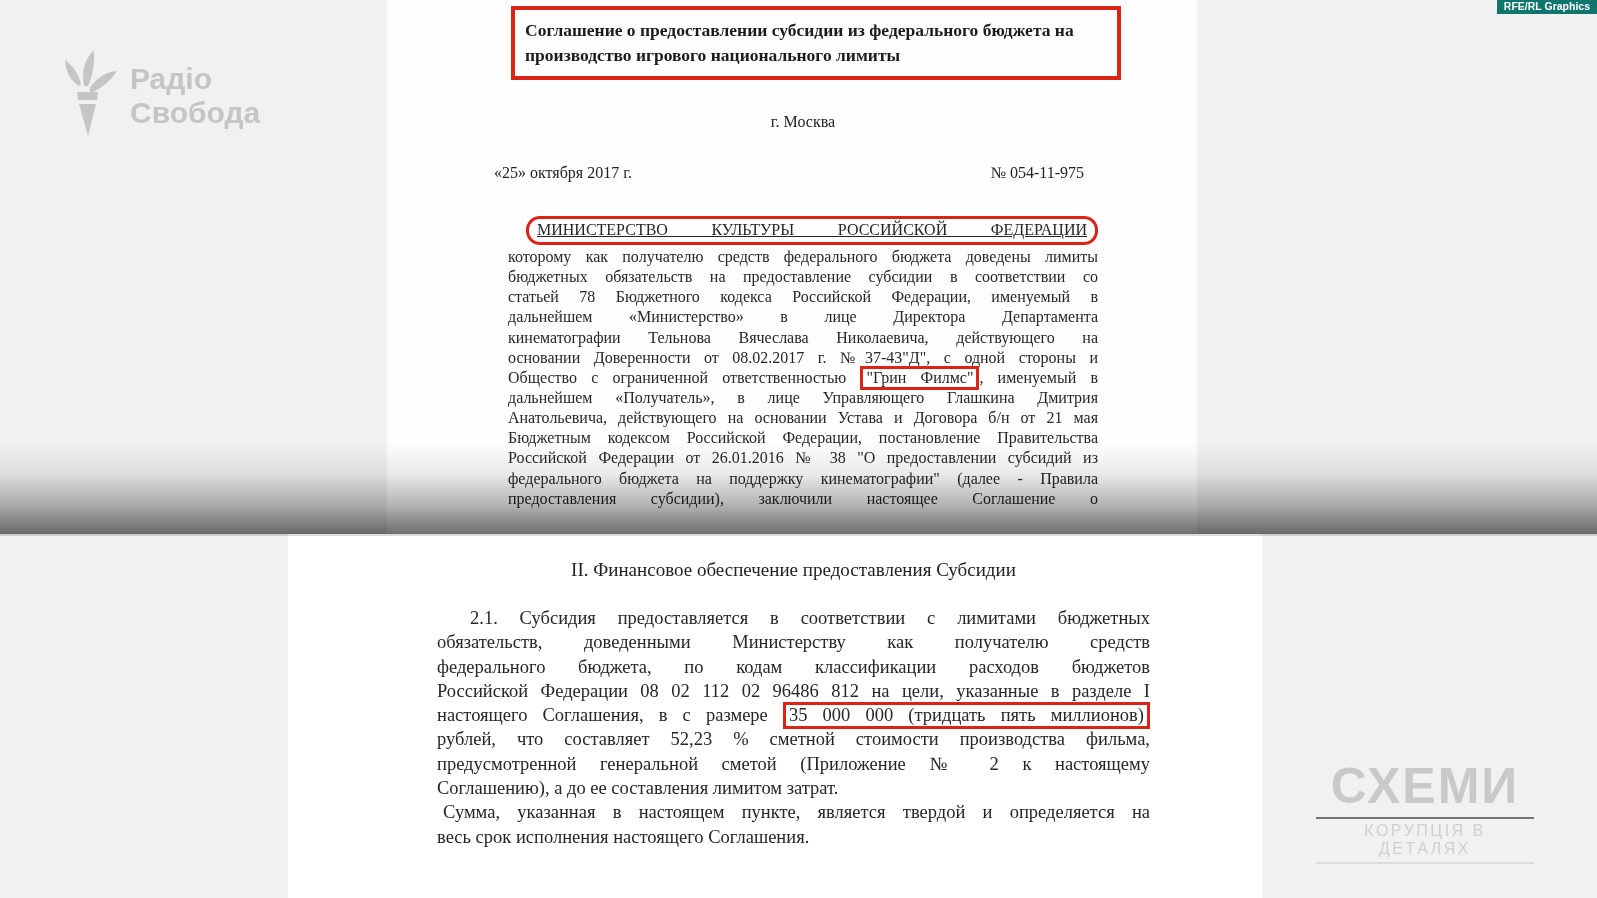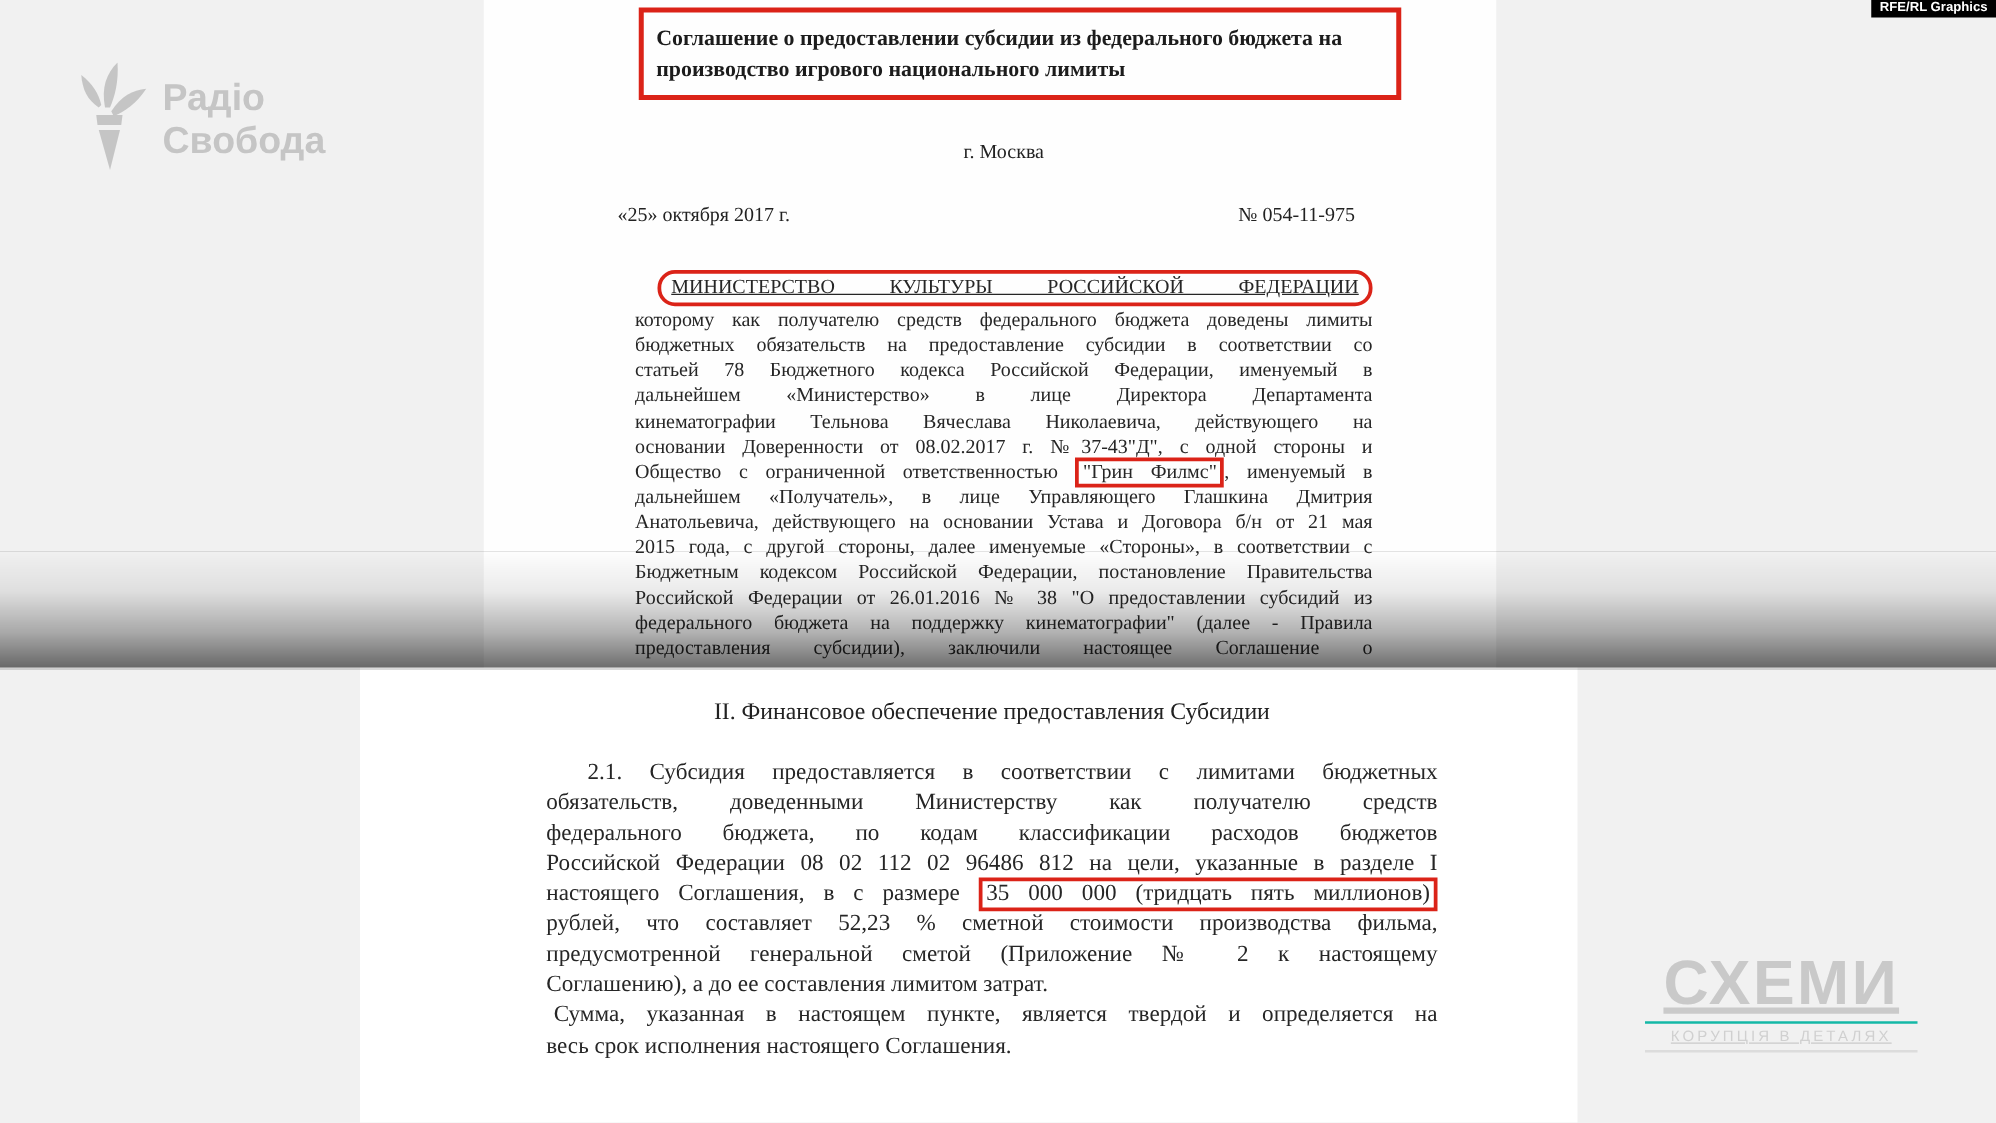--- a/index.html
+++ b/index.html
@@ -44,27 +44,27 @@
   .hl{border:3px solid #db2318;padding:0 3px 1px 3px;}
   .hl-block{display:block;border:3px solid #db2318;padding:1px 8px 2px 8px;
             text-align:justify;text-align-last:justify;}
   .u{text-decoration:underline;border-radius:14px;}
 
   
   .rs-logo{position:absolute;left:56px;top:50px;z-index:5;display:flex;align-items:flex-start;}
   .rs-text{margin-left:12px;margin-top:12px;font-family:"Liberation Sans",sans-serif;
            font-weight:bold;font-size:30px;line-height:34px;color:#c5c5c5;}
   .skhemy{position:absolute;left:1316px;top:760px;width:218px;z-index:5;text-align:center;
-          font-family:"Liberation Sans",sans-serif;color:#cacaca;text-decoration:underline;}
+          font-family:"Liberation Sans",sans-serif;color:#cacaca;}
   .skhemy-title{font-size:50px;line-height:52px;font-weight:800;letter-spacing:2px;color:#c9c9c9;}
-  .skhemy-sub{margin-top:5px;border-top:2px solid #14b8a6;border-bottom:2px solid #dcdcdc;
-              padding:3px 0 4px 0;font-size:12px;letter-spacing:2.5px;color:#d0d0d0;font-weight:400;}
+  .skhemy-sub{margin-top:5px;border-top:2px solid #737373;border-bottom:2px solid #dcdcdc;
+              padding:3px 0 4px 0;font-size:16px;letter-spacing:2.5px;color:#d0d0d0;font-weight:400;}
 
   
-  .badge{position:absolute;right:0;top:0;z-index:6;background:#000000;color:#ffffff;
+  .badge{position:absolute;right:0;top:0;z-index:6;background:#0f766e;color:#ffffff;
          font-family:"Liberation Sans",sans-serif;font-weight:bold;font-size:10.5px;
          padding:1px 7px 2px 7px;line-height:11px;}
 </style>
 </head>
 <body>
 
 <div class="stage">
 
   <div class="page page1">
     <div class="title-box">
@@ -82,21 +82,20 @@
         </div>
         <div class="line"><span>которому как получателю средств федерального бюджета доведены лимиты</span></div>
         <div class="line"><span>бюджетных обязательств на предоставление субсидии в соответствии со</span></div>
         <div class="line"><span>статьей 78 Бюджетного кодекса Российской Федерации, именуемый в</span></div>
         <div class="line"><span>дальнейшем «Министерство» в лице Директора Департамента</span></div>
         <div class="line"><span>кинематографии Тельнова Вячеслава Николаевича, действующего на</span></div>
         <div class="line"><span>основании Доверенности от 08.02.2017 г. №37-43"Д", с одной стороны и</span></div>
         <div class="line"><span>Общество с ограниченной ответственностью </span><span class="hl">"Грин Филмс"</span><span>, именуемый в</span></div>
         <div class="line"><span>дальнейшем «Получатель», в лице Управляющего Глашкина Дмитрия</span></div>
         <div class="line"><span>Анатольевича, действующего на основании Устава и Договора б/н от 21 мая</span></div>
-        <div class="line"><span>2015 года, с другой стороны, далее именуемые «Стороны», в соответствии с</span></div>
         <div class="line"><span>Бюджетным кодексом Российской Федерации, постановление Правительства</span></div>
         <div class="line"><span>Российской Федерации от 26.01.2016 № 38 "О предоставлении субсидий из</span></div>
         <div class="line"><span>федерального бюджета на поддержку кинематографии" (далее - Правила</span></div>
         <div class="line"><span>предоставления субсидии), заключили настоящее Соглашение о</span></div>
       </div>
   </div>
 
   <div class="page page2">
     <div class="heading2">II. Финансовое обеспечение предоставления Субсидии</div>
     <div class="body2">

